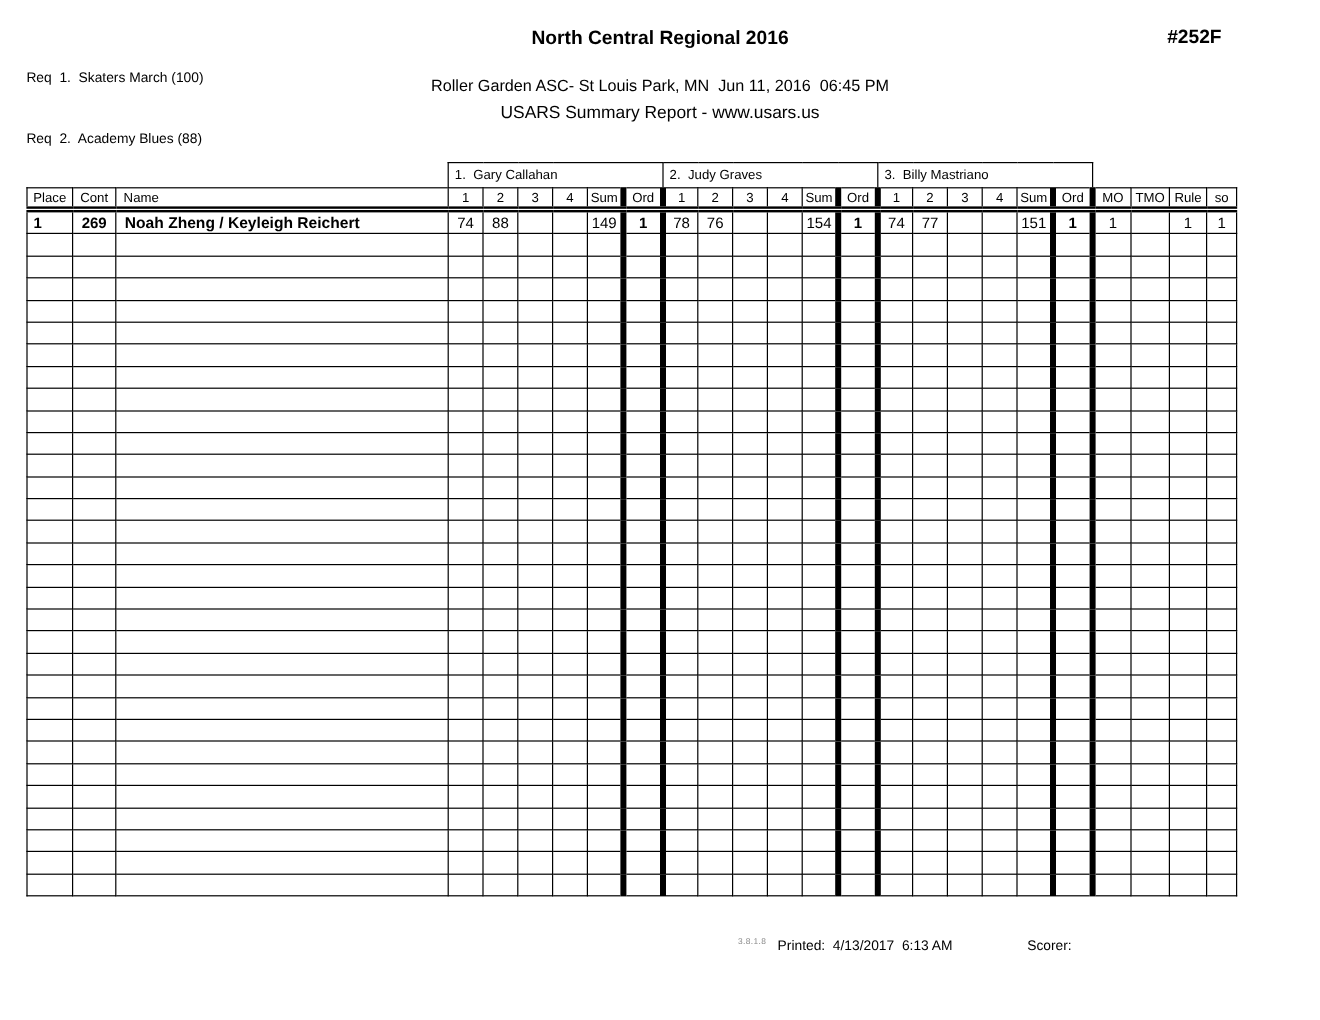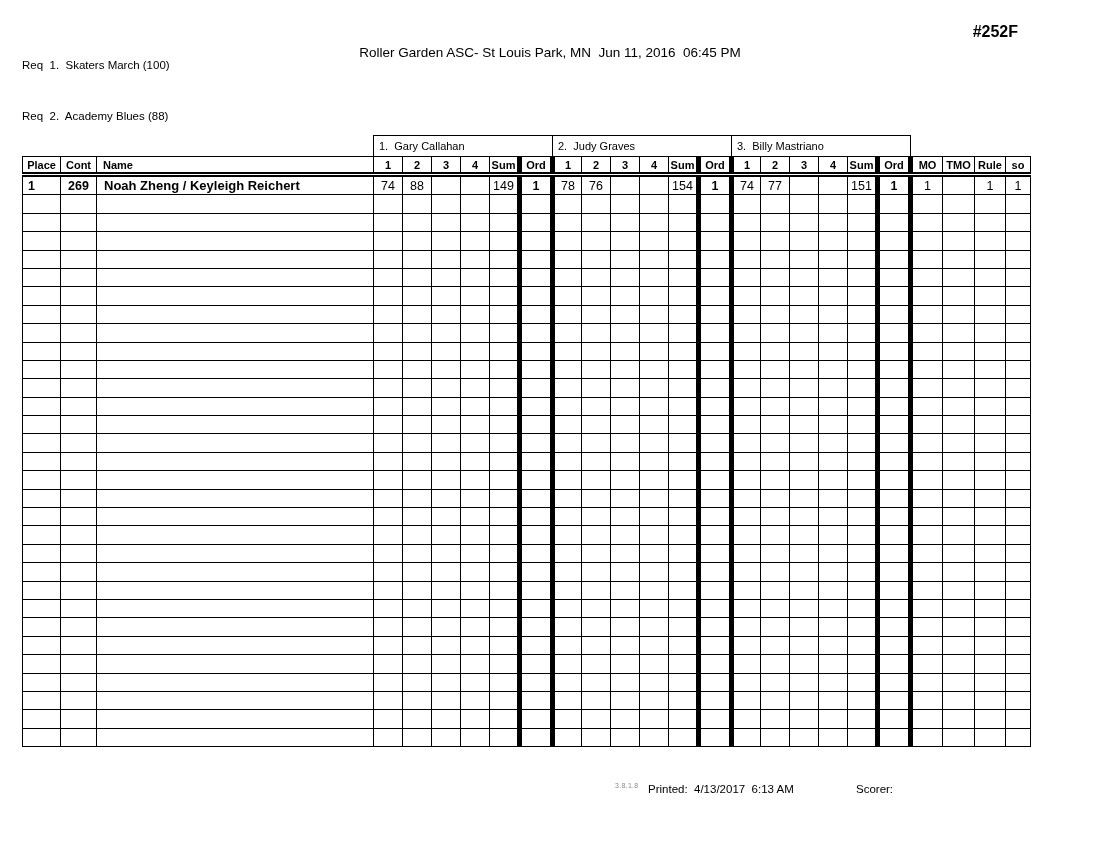--- a/index.html
+++ b/index.html
@@ -42,21 +42,21 @@
   .b { border:1.7px solid #000; }
 
   tr.judge-row td { height:20px; }
   .judgebox {
     border:1.7px solid #000;
     font-size:11px; text-align:left; padding-left:5px; white-space:pre;
   }
 
   tr.col-row td { height:15px; }
   tr.col-row td.b { border-bottom:5px double #000; }
-  .hdr { font-size:11px; font-weight:bold; text-align:center; }
+  .hdr { font-size:11px; font-weight:normal; text-align:center; }
   .hdr.tl { text-align:left; padding-left:6px; }
 
   tbody td { height:17.4px; }
   .data { font-size:12.5px; }
   .bold { font-weight:bold; }
   .ctr { text-align:center; }
   .pl { text-align:left; padding-left:5px; }
   .nm { text-align:left; padding-left:7px; font-size:13px; }
 
   .ord { border-left:5px solid #000; border-right:5px solid #000; }
@@ -73,21 +73,23 @@
 <body>
 
 <div class="page">
 
   <div class="req-block pre">
     <div>Req  1.  Skaters March (100)</div>
     <div>Req  2.  Academy Blues (88)</div>
   </div>
 
   <div class="title-block">
+    <div class="t1">North Central Regional 2016</div>
     <div class="t2 pre">Roller Garden ASC- St Louis Park, MN  Jun 11, 2016  06:45 PM</div>
+    <div class="t4">USARS Summary Report - www.usars.us</div>
   </div>
 
   <div class="event-num">#252F</div>
 
   <table id="results-table">
       <colgroup>
         <col style="width: 38px;">
         <col style="width: 36px;">
         <col style="width: 277px;">
         <col style="width: 29px;">

